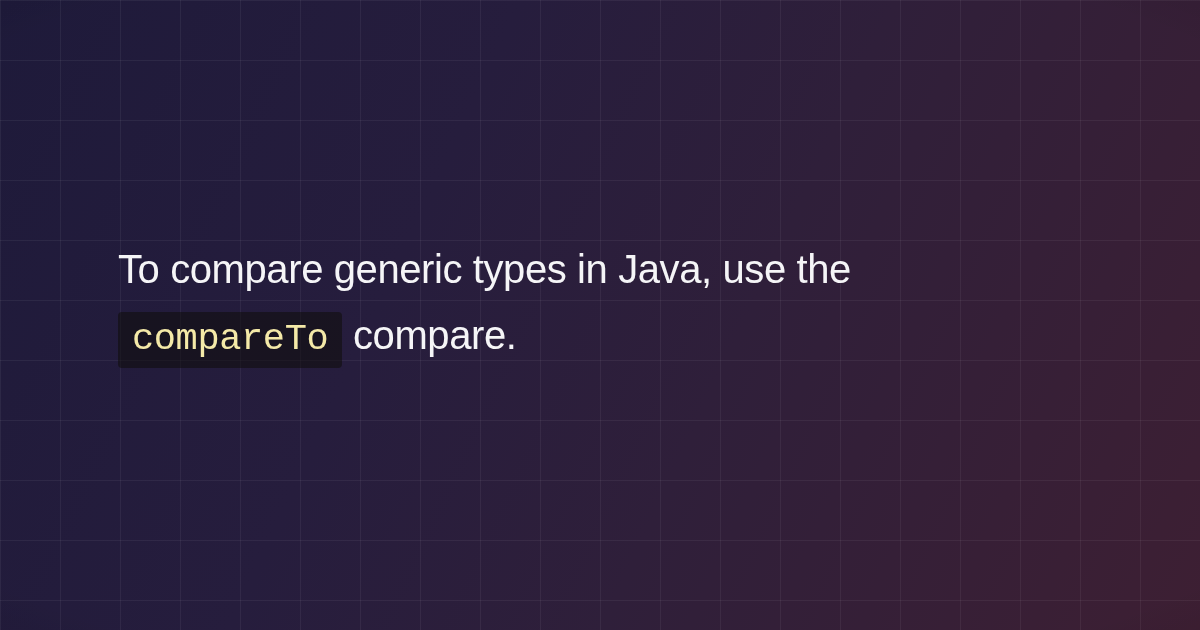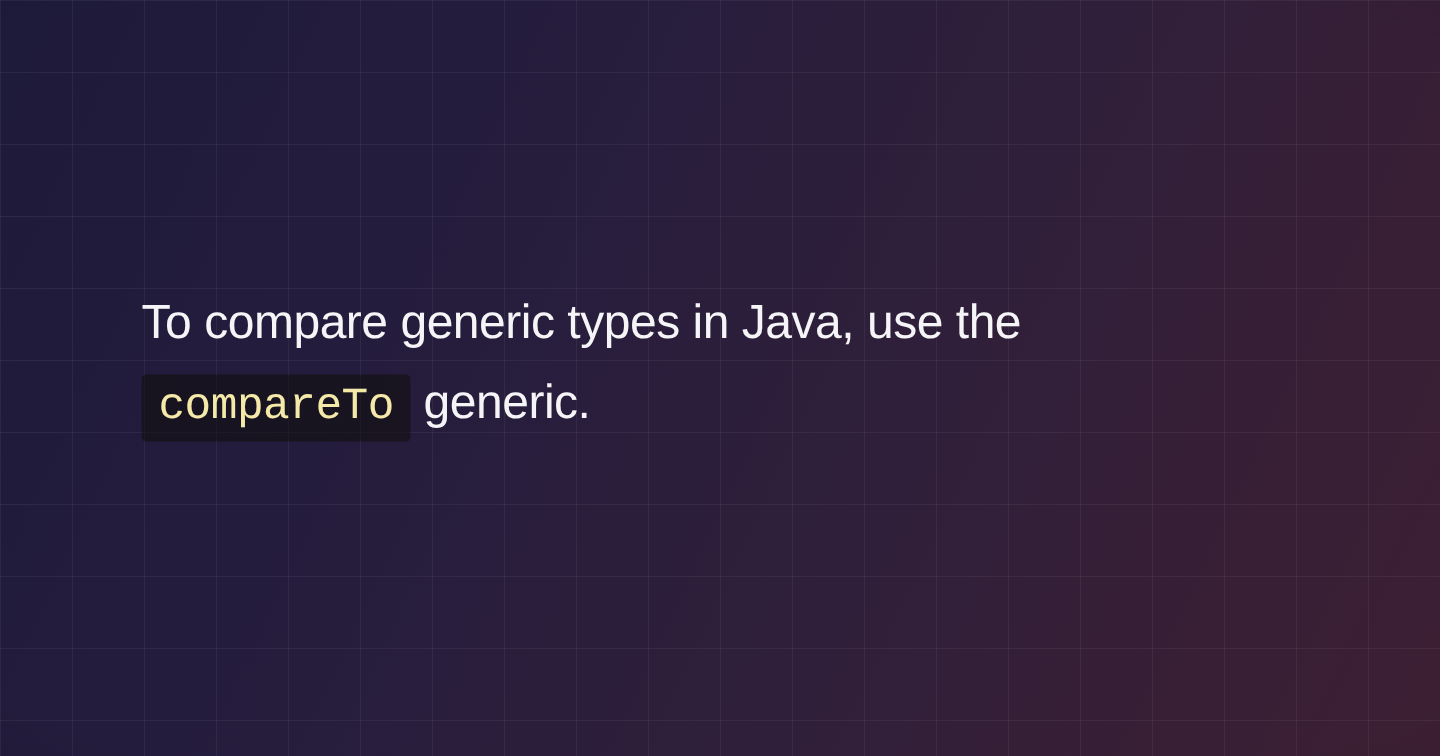--- a/index.html
+++ b/index.html
@@ -60,14 +60,14 @@
       vertical-align: baseline;
     }
   </style>
 </head>
 <body>
 
 <div class="grid-overlay"></div>
 <div class="vignette"></div>
 
 <div class="content">
-  <span>To compare generic types in Java, use the </span><span class="code-chip">compareTo</span><span> generic.</span>
+  <span>To compare generic types in Java, use the </span><span class="code-chip">compareTo</span><span> compare.</span>
 </div>
 
 </body></html>

